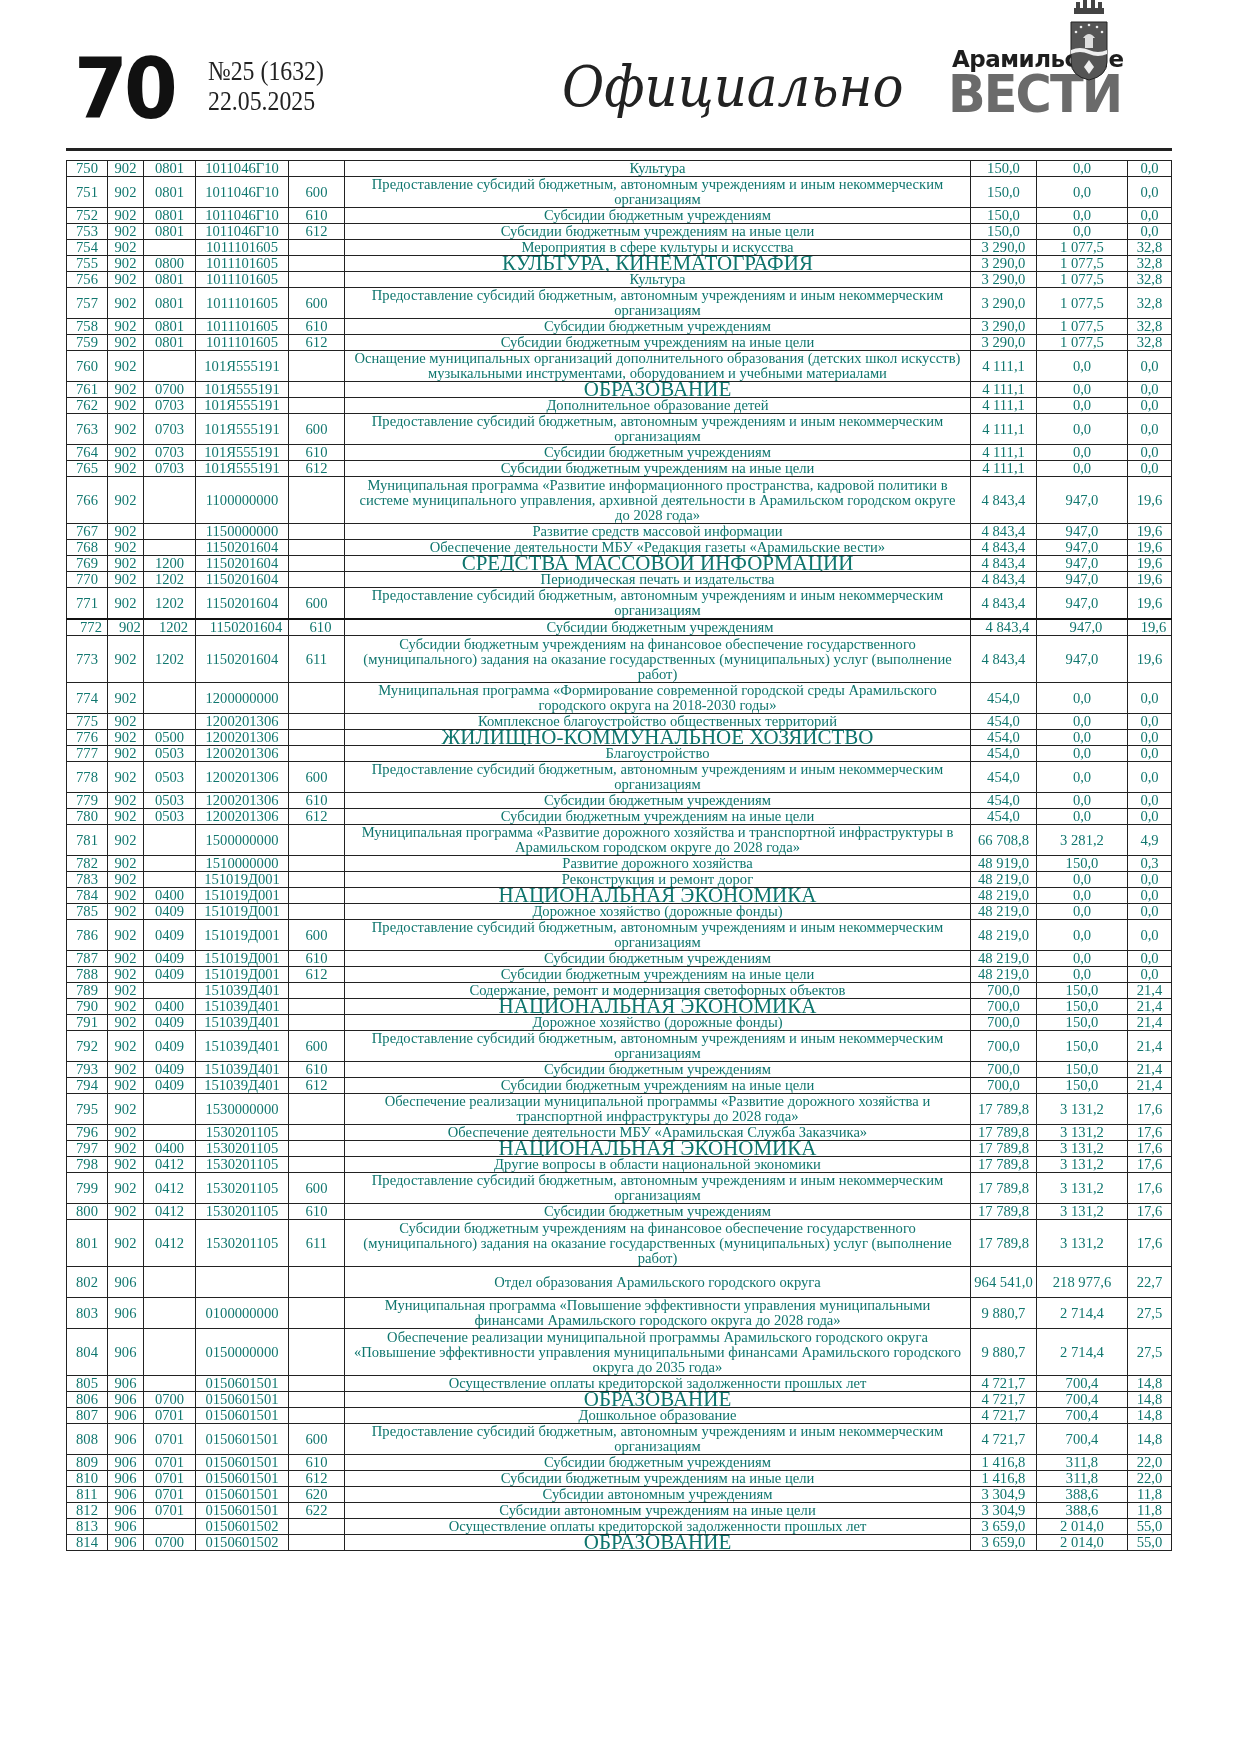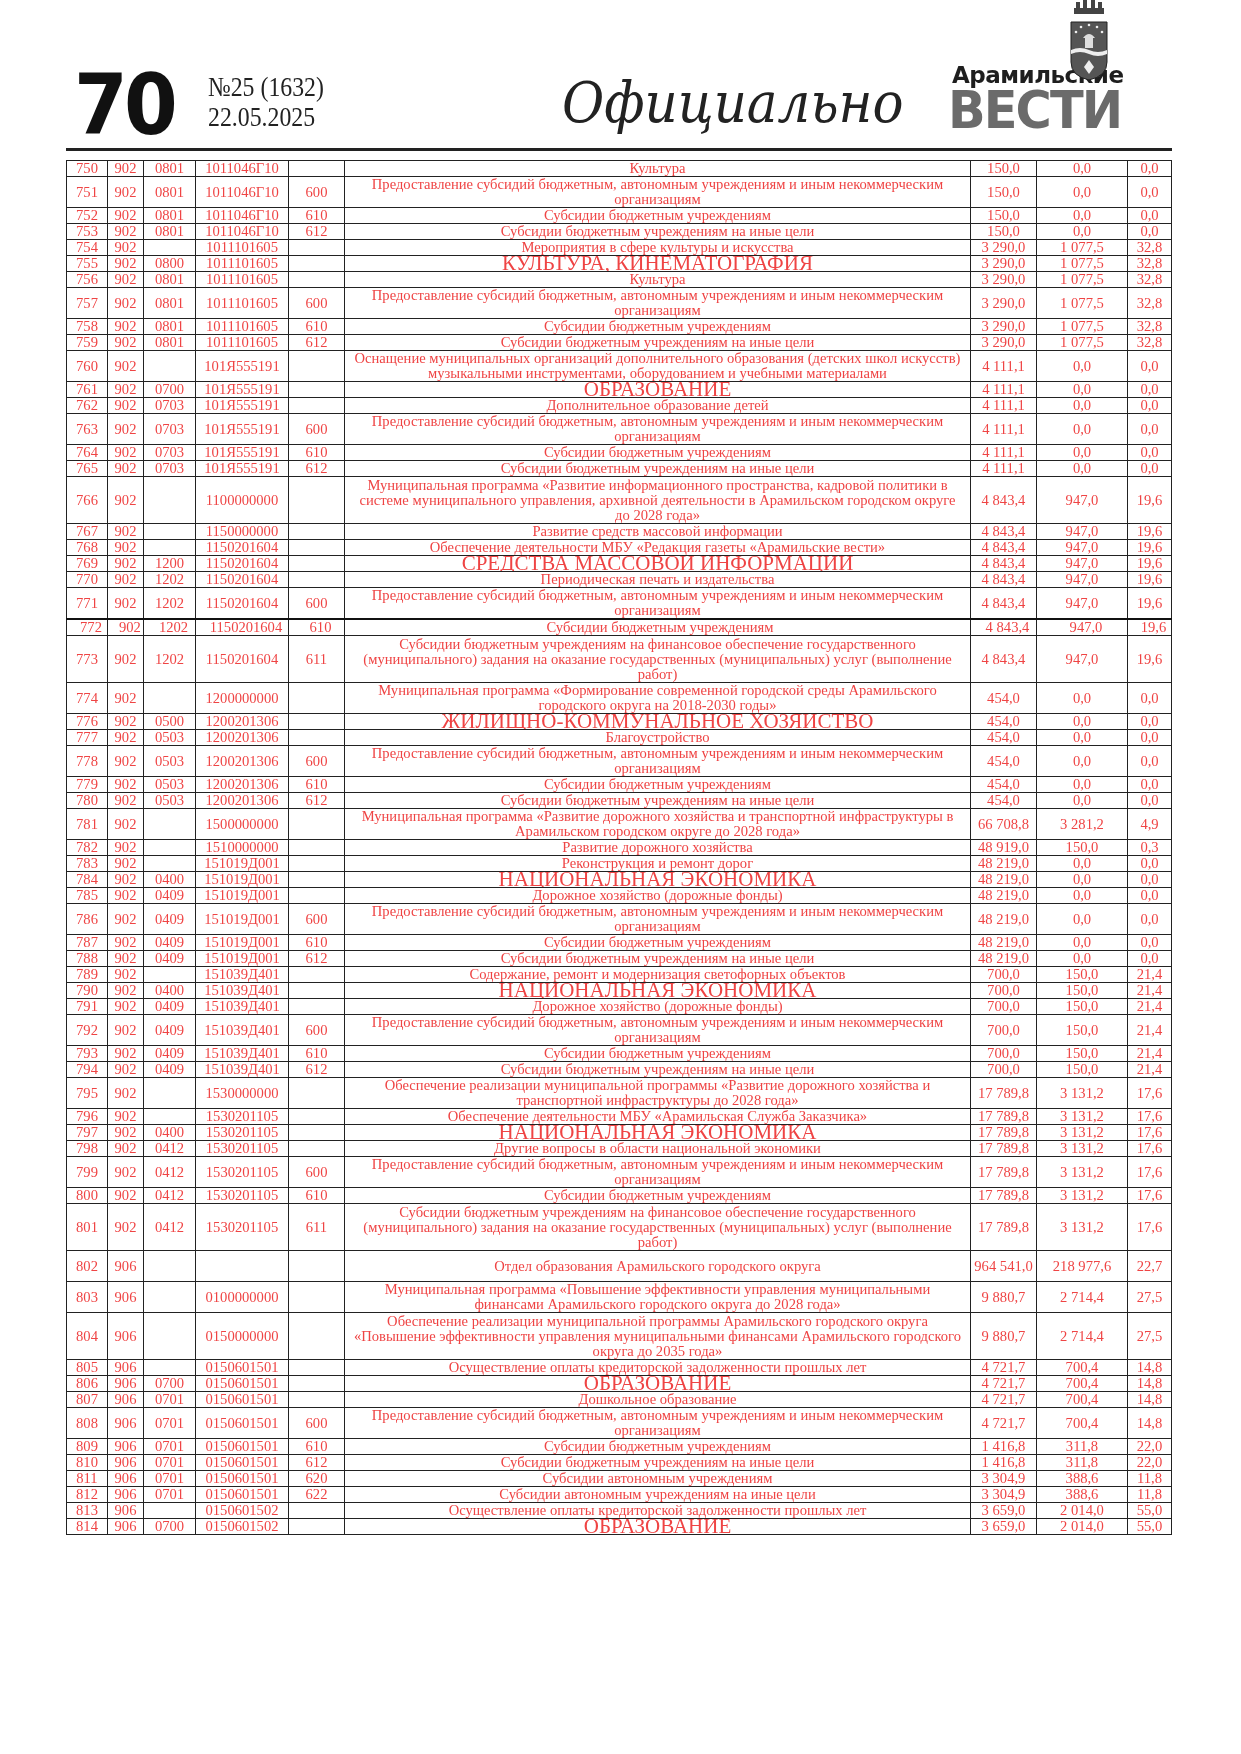--- a/index.html
+++ b/index.html
@@ -1,27 +1,27 @@
 <!DOCTYPE html>
 <html><head>
 <meta charset="utf-8">
 <style>
   html, body { margin: 0; padding: 0; background: #ffffff; }
   body { width: 1241px; height: 1754px; position: relative; overflow: hidden; color: #1a1a1a; }
-  .masthead { position: absolute; left: 66px; top: 60px; width: 1104px; height: 90px; }
+  .masthead { position: absolute; left: 66px; top: 44px; width: 1104px; height: 90px; }
   .page-num { position: absolute; left: 8px; top: 0px; font-family: "DejaVu Sans", sans-serif; font-weight: bold; font-size: 84px; line-height: 90px; letter-spacing: -4px; color: #111; transform: scaleX(0.92); transform-origin: left; }
   .issue { position: absolute; left: 142px; top: 12px; font-family: "Liberation Serif", serif; font-size: 28px; line-height: 30px; color: #222; transform: scaleX(0.85); transform-origin: left; }
   .section-title { position: absolute; left: 496px; top: 8px; font-family: "DejaVu Serif", serif; font-style: italic; font-size: 56px; line-height: 70px; color: #222; transform: scaleX(0.92); transform-origin: left; }
   .logo { position: absolute; left: 882px; top: 0px; width: 160px; height: 80px; }
   .logo-top { position: absolute; left: 4px; top: 2px; font-family: "DejaVu Sans", sans-serif; font-weight: bold; font-size: 23px; color: #1e1e1e; letter-spacing: -0.5px; }
   .logo-main { position: absolute; left: 0px; top: 22px; font-family: "DejaVu Sans", sans-serif; font-weight: bold; font-size: 52px; line-height: 56px; color: #6b6b6b; letter-spacing: -2px; transform: scaleX(0.95); transform-origin: left; }
   .emblem { position: absolute; left: 1068px; top: 0px; width: 42px; height: 82px; }
   .head-rule { position: absolute; left: 66px; top: 148px; width: 1106px; height: 3px; background: #222; }
 
-  table.budget { position: absolute; left: 66px; top: 160px; width: 1105px; border-collapse: collapse; table-layout: fixed; font-family: "Liberation Serif", serif; font-size: 14.6px; line-height: 15px; color: #ef4444; }
+  table.budget { position: absolute; left: 66px; top: 160px; width: 1105px; border-collapse: collapse; table-layout: fixed; font-family: "Liberation Serif", serif; font-size: 14.6px; line-height: 15px; color: #0f766e; }
   table.budget td { border: 1px solid #222; padding: 0 3px; text-align: center; vertical-align: middle; overflow: hidden; }
   table.budget td.desc { padding: 0 6px; }
   table.budget td.caps { font-size: 21px; }
   table.budget tr.r1 td { height: 14.2px; }
   table.budget tr.r2 td { height: 30px; }
   table.budget tr.r3 td { height: 46px; }
   table.budget tr.thick td { border-top: 2px solid #111; padding-left: 11px; }
 </style>
 </head>
 <body>
@@ -345,20 +345,31 @@
         <td>902</td>
         <td></td>
         <td>1200000000</td>
         <td></td>
         <td class="desc">Муниципальная программа «Формирование современной городской среды Арамильского городского округа на 2018-2030 годы»</td>
         <td>454,0</td>
         <td>0,0</td>
         <td>0,0</td>
       </tr>
       <tr class="r1">
+        <td>775</td>
+        <td>902</td>
+        <td></td>
+        <td>1200201306</td>
+        <td></td>
+        <td class="desc">Комплексное благоустройство общественных территорий</td>
+        <td>454,0</td>
+        <td>0,0</td>
+        <td>0,0</td>
+      </tr>
+      <tr class="r1">
         <td>776</td>
         <td>902</td>
         <td>0500</td>
         <td>1200201306</td>
         <td></td>
         <td class="desc caps">ЖИЛИЩНО-КОММУНАЛЬНОЕ ХОЗЯЙСТВО</td>
         <td>454,0</td>
         <td>0,0</td>
         <td>0,0</td>
       </tr>

